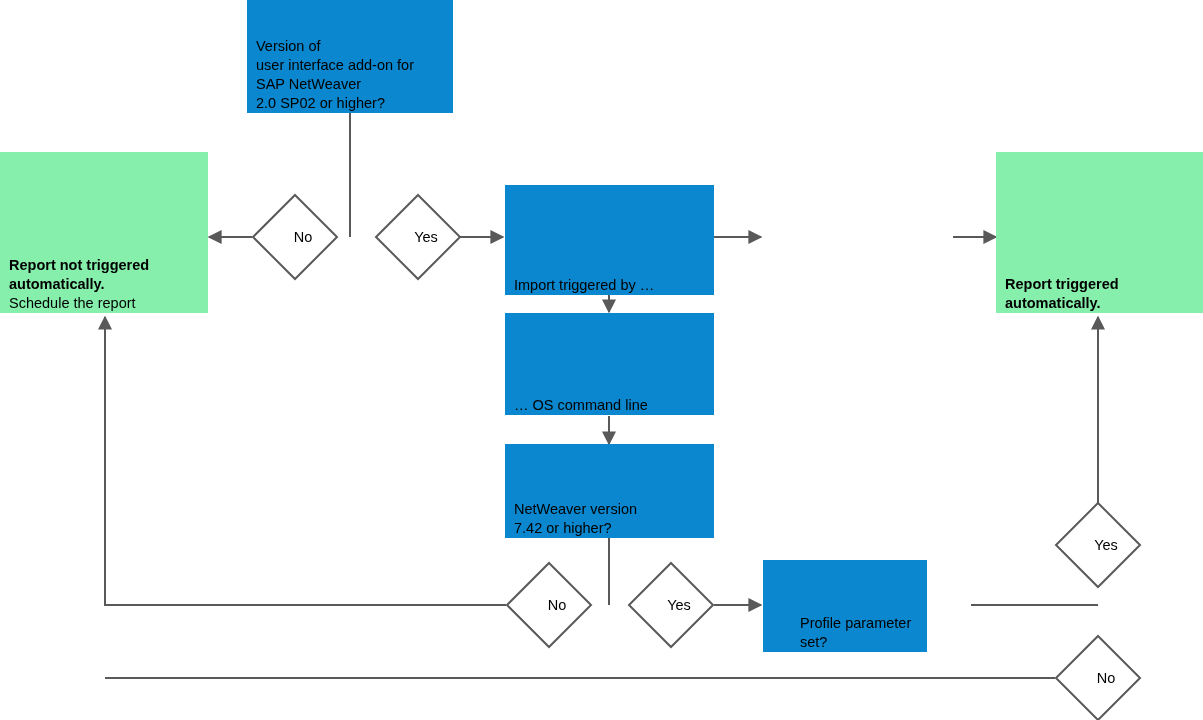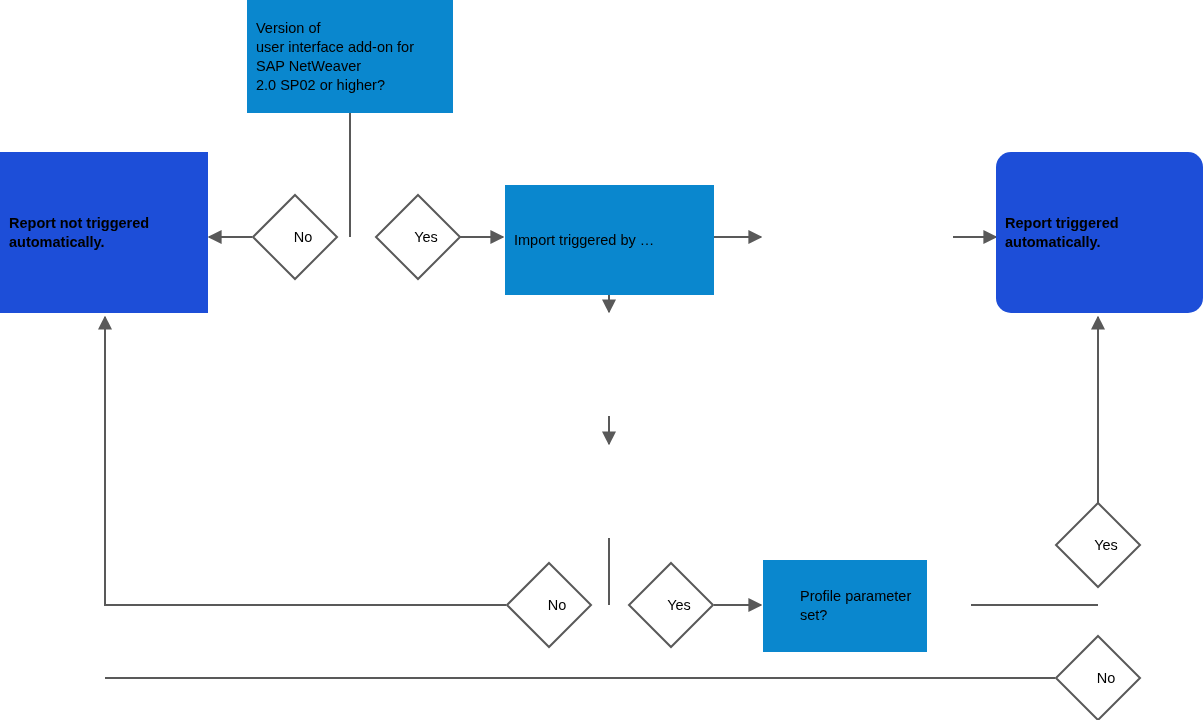--- a/index.html
+++ b/index.html
@@ -13,29 +13,29 @@
     height: 720px;
     background: #ffffff;
     font-family: "Liberation Sans", sans-serif;
     overflow: hidden;
   }
   .node {
     position: absolute;
     box-sizing: border-box;
     display: flex;
     flex-direction: column;
-    justify-content: center;
+    justify-content: flex-end;
     padding: 0 9px;
     color: #000000;
     font-size: 14.5px;
     line-height: 19px;
     white-space: pre-line;
   }
   .node.blue { background: #0a87ce; }
-  .node.orange { background: #1d4ed8; }
+  .node.orange { background: #86efac; }
   .node .line-bold { font-weight: bold; }
   .node .line-reg { font-weight: normal; }
 
   .diamond {
     position: absolute;
     display: flex;
     align-items: center;
     justify-content: center;
     color: #000000;
     font-size: 14.5px;
@@ -103,33 +103,41 @@
   <div class="node blue" style="left:247px; top:0px; width:206px; height:113px;">
     <span>Version of
 user interface add-on for
 SAP NetWeaver
 2.0 SP02 or higher?</span>
   </div>
 
   <div class="node orange" style="left:0px; top:152px; width:208px; height:161px;">
     <span class="line-bold">Report not triggered
 automatically.</span>
+    <span class="line-reg">Schedule the report</span>
   </div>
 
-  <div class="node orange" style="left:996px; top:152px; width:207px; height:161px;border-radius:15px;">
+  <div class="node orange" style="left:996px; top:152px; width:207px; height:161px;">
     <span class="line-bold">Report triggered
 automatically.</span>
   </div>
 
   <div class="node blue" style="left:505px; top:185px; width:209px; height:110px;">
     <span>Import triggered by …</span>
   </div>
 
 
+  <div class="node blue" style="left:505px; top:313px; width:209px; height:102px;">
+    <span>… OS command line</span>
+  </div>
 
+  <div class="node blue" style="left:505px; top:444px; width:209px; height:94px;">
+    <span>NetWeaver version
+7.42 or higher?</span>
+  </div>
 
   <div class="node blue" style="left:763px; top:560px; width:164px; height:92px;padding-left:37px;">
     <span>Profile parameter set?</span>
   </div>
 
   <div class="diamond" style="left:251px; top:193px; width:88px; height:88px;">
     <svg class="dshape" viewBox="0 0 88 88">
       <polygon points="44,2 86,44 44,86 2,44" fill="#ffffff" stroke="#595959" stroke-width="2"></polygon>
     </svg>
     <span class="dlabel">No</span>

